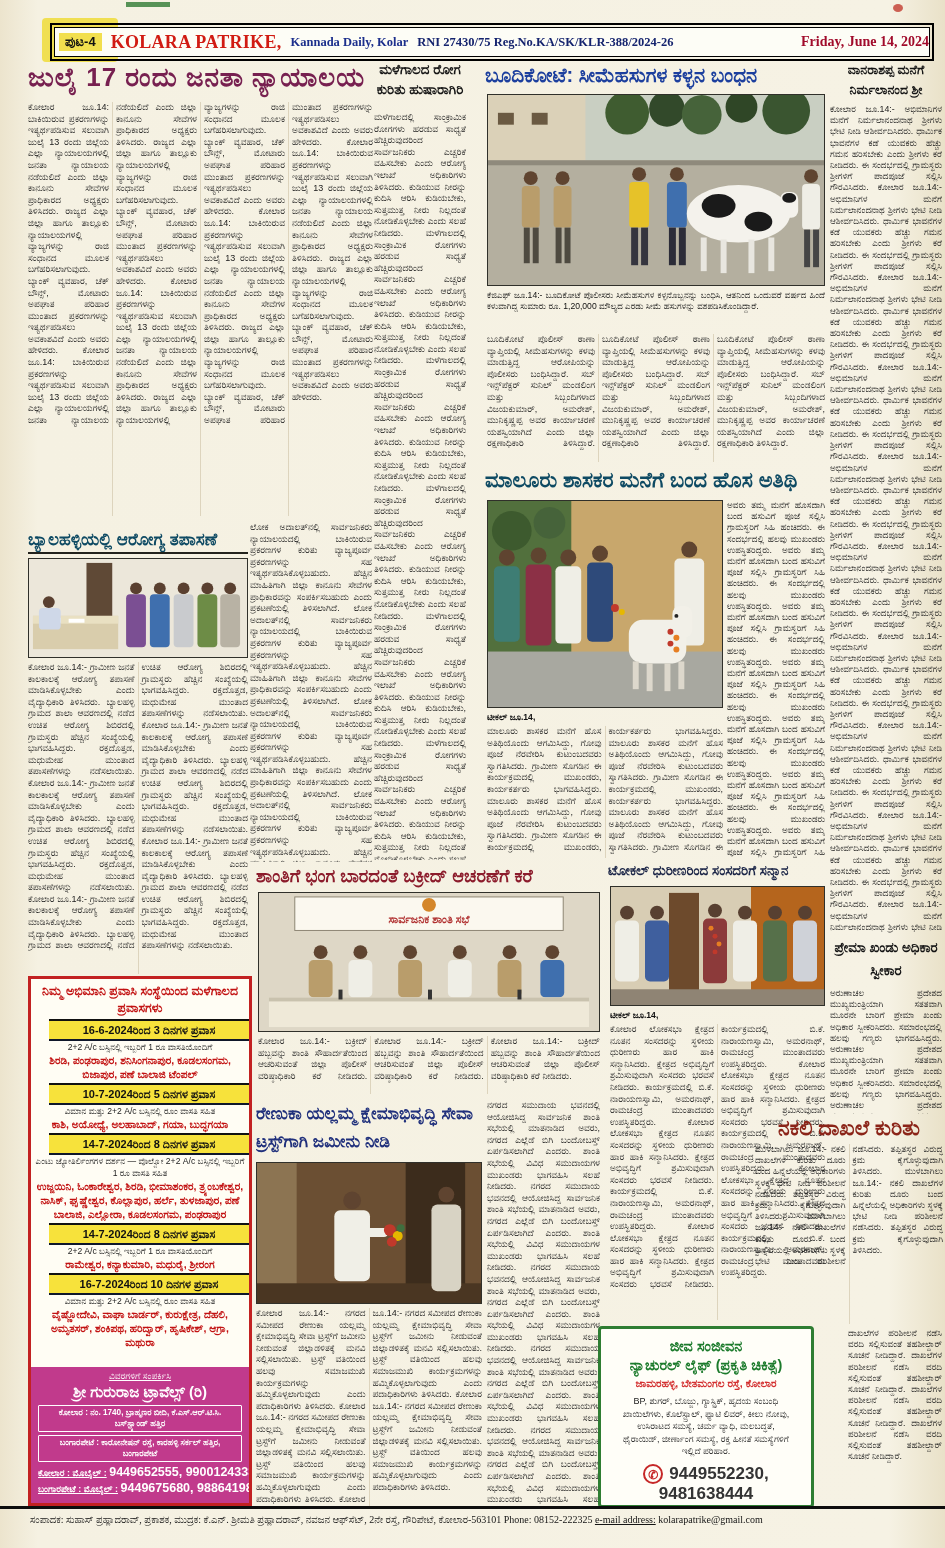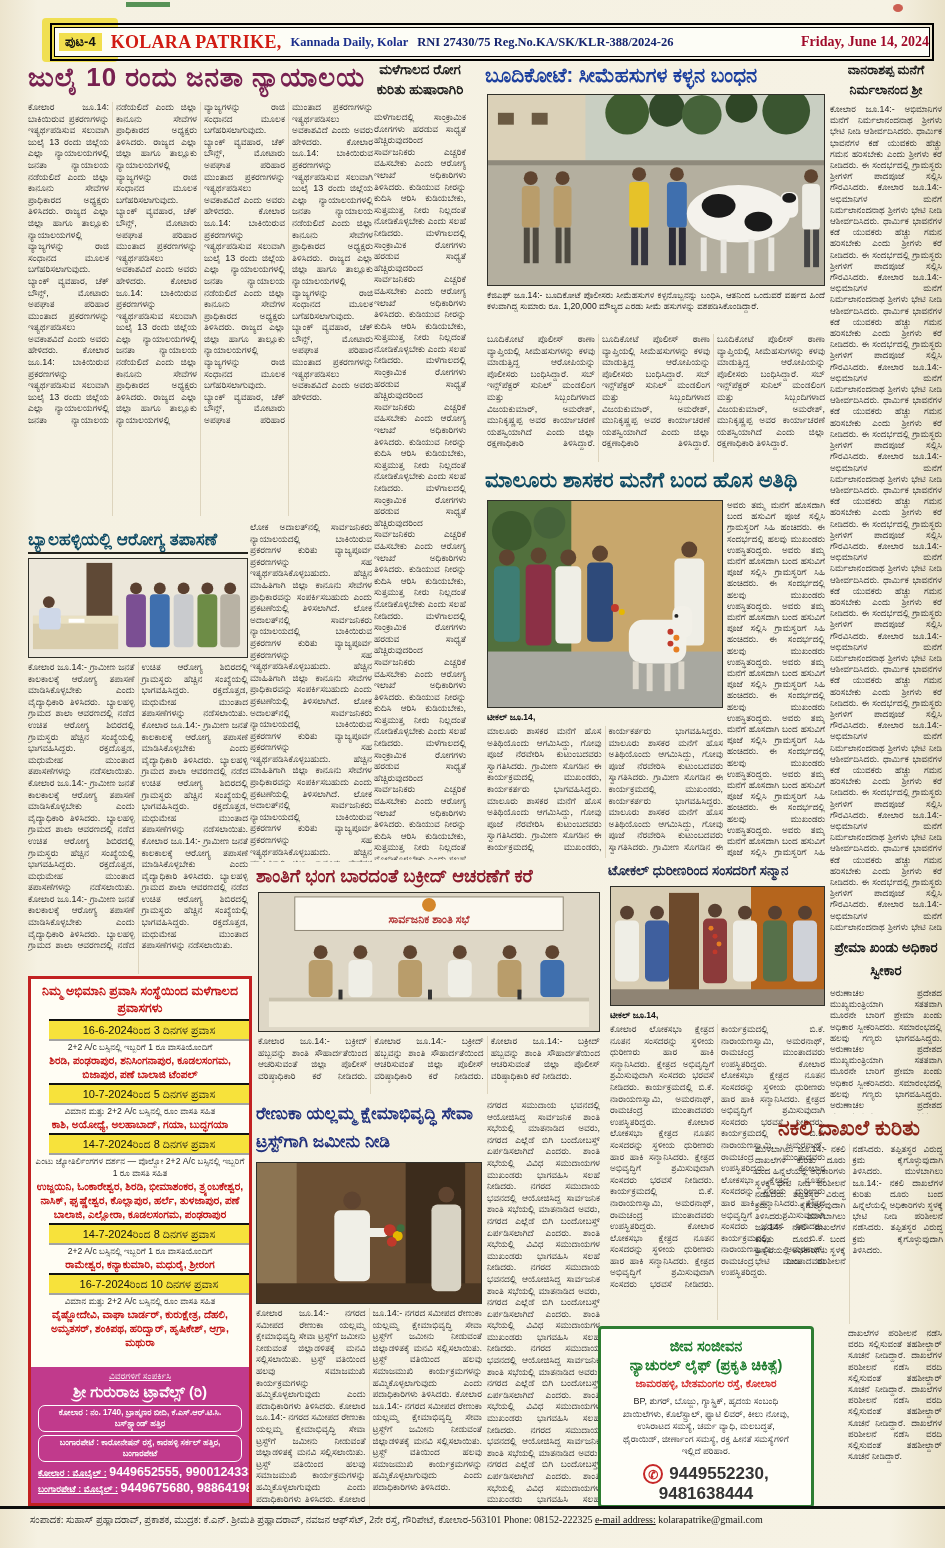--- a/index.html
+++ b/index.html
@@ -44,28 +44,28 @@
   .small { font-size:8.8px; line-height:11.2px; }
   .c2 { column-count:2; } .c3 { column-count:3; } .c4 { column-count:4; }
   .caption { font-size:8.6px; line-height:11px; text-align:justify; color:#111; overflow:hidden; }
   .dateline { font-weight:bold; }
   
   .photo { border:1px solid #30302a; background:#cfcabb; overflow:hidden; }
   .photo svg { display:block; width:100%; height:100%; }
   
   .travel { border:3px solid #c22121; background:#fffdf4; display:flex; flex-direction:column; overflow:hidden; }
   .travel-title { color:#c21212; font-weight:bold; font-size:12.5px; line-height:17px; text-align:center; padding:4px 6px 2px; }
-  .band { background:#f7e23b; border-top:2px solid #111; border-bottom:2px solid #a3a3a3;
-          font-weight:normal; font-size:11px; line-height:18px; text-align:center; color:#111;margin-left:18px; }
+  .band { background:#f7e23b; border-top:2px solid #111; border-bottom:2px solid #0f172a;
+          font-weight:bold; font-size:11px; line-height:18px; text-align:center; color:#111;margin-left:18px; }
   .note { font-size:8.6px; line-height:12px; text-align:center; color:#222; padding:0 4px; }
   .dest { color:#c21212; font-weight:bold; font-size:10.5px; line-height:14px; text-align:center; padding:0 5px 2px; }
   .magenta { margin-top:auto; background:#c13a8c; color:#fff; text-align:center; padding:4px 7px 6px; }
   .contact-small { font-size:9px; text-decoration:underline; }
   .agency-name { font-size:15px; font-weight:bold; line-height:20px; }
-  .addr-box { border:1px solid #fff; border-radius:7px; margin:3px 0; padding:2px 3px; font-size:8.2px; line-height:10.5px; font-weight:bold; }
+  .addr-box { border:1px solid #fff; border-radius:1px; margin:3px 0; padding:2px 3px; font-size:8.2px; line-height:10.5px; font-weight:bold; }
   .phone-line { font-size:9px; font-weight:bold; line-height:15px; white-space:nowrap; }
   .phone-line .lbl { text-decoration:underline; }
   .phone-line .num { font-size:12.5px; }
   
   .jeeva { border:3px solid #2e7d32; border-radius:4px; background:#fffef8; text-align:center; padding:8px 20px 4px; overflow:hidden; }
   .jeeva-title { color:#1b7a2b; font-weight:bold; font-size:14.5px; line-height:19px; }
   .jeeva-loc { color:#d32f2f; font-weight:bold; font-size:10.5px; line-height:16px; }
   .jeeva-body { color:#222; font-size:9px; line-height:12.5px; margin-top:4px; text-align:center; }
   .jeeva-phones { margin-top:6px; font-size:17px; font-weight:bold; color:#343434; }
   .phone-icon { display:inline-block; width:20px; height:20px; line-height:18px; border:2px solid #c62828;
@@ -86,21 +86,21 @@
   <div class="abs yellow-patch"></div>
 
   <div class="abs header">
     <span class="page-label">ಪುಟ-4</span>
     <span class="paper-name">KOLARA PATRIKE,</span>
     <span class="paper-sub">Kannada Daily, Kolar</span>
     <span class="paper-reg">RNI 27430/75 Reg.No.KA/SK/KLR-388/2024-26</span>
     <span class="paper-date">Friday, June 14, 2024</span>
   </div>
 
-  <div class="abs hl hl-janata" style="left:28px;top:58px;width:345px;height:40px">ಜುಲೈ 10 ರಂದು ಜನತಾ ನ್ಯಾಯಾಲಯ</div>
+  <div class="abs hl hl-janata" style="left:28px;top:58px;width:345px;height:40px">ಜುಲೈ 17 ರಂದು ಜನತಾ ನ್ಯಾಯಾಲಯ</div>
   <div class="abs body c4" style="left:28px;top:102px;width:345px;height:414px">ಕೋಲಾರ ಜೂ.14: ಬಾಕಿಯಿರುವ ಪ್ರಕರಣಗಳನ್ನು ಇತ್ಯರ್ಥಪಡಿಸುವ ಸಲುವಾಗಿ ಜುಲೈ 13 ರಂದು ಜಿಲ್ಲೆಯ ಎಲ್ಲಾ ನ್ಯಾಯಾಲಯಗಳಲ್ಲಿ ಜನತಾ ನ್ಯಾಯಾಲಯ ನಡೆಯಲಿದೆ ಎಂದು ಜಿಲ್ಲಾ ಕಾನೂನು ಸೇವೆಗಳ ಪ್ರಾಧಿಕಾರದ ಅಧ್ಯಕ್ಷರು ತಿಳಿಸಿದರು. ರಾಜ್ಯದ ಎಲ್ಲಾ ಜಿಲ್ಲಾ ಹಾಗೂ ತಾಲ್ಲೂಕು ನ್ಯಾಯಾಲಯಗಳಲ್ಲಿ ವ್ಯಾಜ್ಯಗಳನ್ನು ರಾಜಿ ಸಂಧಾನದ ಮೂಲಕ ಬಗೆಹರಿಸಲಾಗುವುದು. ಬ್ಯಾಂಕ್ ವ್ಯವಹಾರ, ಚೆಕ್ ಬೌನ್ಸ್, ಮೋಟಾರು ಅಪಘಾತ ಪರಿಹಾರ ಮುಂತಾದ ಪ್ರಕರಣಗಳನ್ನು ಇತ್ಯರ್ಥಪಡಿಸಲು ಅವಕಾಶವಿದೆ ಎಂದು ಅವರು ಹೇಳಿದರು. ಕೋಲಾರ ಜೂ.14: ಬಾಕಿಯಿರುವ ಪ್ರಕರಣಗಳನ್ನು ಇತ್ಯರ್ಥಪಡಿಸುವ ಸಲುವಾಗಿ ಜುಲೈ 13 ರಂದು ಜಿಲ್ಲೆಯ ಎಲ್ಲಾ ನ್ಯಾಯಾಲಯಗಳಲ್ಲಿ ಜನತಾ ನ್ಯಾಯಾಲಯ ನಡೆಯಲಿದೆ ಎಂದು ಜಿಲ್ಲಾ ಕಾನೂನು ಸೇವೆಗಳ ಪ್ರಾಧಿಕಾರದ ಅಧ್ಯಕ್ಷರು ತಿಳಿಸಿದರು. ರಾಜ್ಯದ ಎಲ್ಲಾ ಜಿಲ್ಲಾ ಹಾಗೂ ತಾಲ್ಲೂಕು ನ್ಯಾಯಾಲಯಗಳಲ್ಲಿ ವ್ಯಾಜ್ಯಗಳನ್ನು ರಾಜಿ ಸಂಧಾನದ ಮೂಲಕ ಬಗೆಹರಿಸಲಾಗುವುದು. ಬ್ಯಾಂಕ್ ವ್ಯವಹಾರ, ಚೆಕ್ ಬೌನ್ಸ್, ಮೋಟಾರು ಅಪಘಾತ ಪರಿಹಾರ ಮುಂತಾದ ಪ್ರಕರಣಗಳನ್ನು ಇತ್ಯರ್ಥಪಡಿಸಲು ಅವಕಾಶವಿದೆ ಎಂದು ಅವರು ಹೇಳಿದರು. ಕೋಲಾರ ಜೂ.14: ಬಾಕಿಯಿರುವ ಪ್ರಕರಣಗಳನ್ನು ಇತ್ಯರ್ಥಪಡಿಸುವ ಸಲುವಾಗಿ ಜುಲೈ 13 ರಂದು ಜಿಲ್ಲೆಯ ಎಲ್ಲಾ ನ್ಯಾಯಾಲಯಗಳಲ್ಲಿ ಜನತಾ ನ್ಯಾಯಾಲಯ ನಡೆಯಲಿದೆ ಎಂದು ಜಿಲ್ಲಾ ಕಾನೂನು ಸೇವೆಗಳ ಪ್ರಾಧಿಕಾರದ ಅಧ್ಯಕ್ಷರು ತಿಳಿಸಿದರು. ರಾಜ್ಯದ ಎಲ್ಲಾ ಜಿಲ್ಲಾ ಹಾಗೂ ತಾಲ್ಲೂಕು ನ್ಯಾಯಾಲಯಗಳಲ್ಲಿ ವ್ಯಾಜ್ಯಗಳನ್ನು ರಾಜಿ ಸಂಧಾನದ ಮೂಲಕ ಬಗೆಹರಿಸಲಾಗುವುದು. ಬ್ಯಾಂಕ್ ವ್ಯವಹಾರ, ಚೆಕ್ ಬೌನ್ಸ್, ಮೋಟಾರು ಅಪಘಾತ ಪರಿಹಾರ ಮುಂತಾದ ಪ್ರಕರಣಗಳನ್ನು ಇತ್ಯರ್ಥಪಡಿಸಲು ಅವಕಾಶವಿದೆ ಎಂದು ಅವರು ಹೇಳಿದರು. ಕೋಲಾರ ಜೂ.14: ಬಾಕಿಯಿರುವ ಪ್ರಕರಣಗಳನ್ನು ಇತ್ಯರ್ಥಪಡಿಸುವ ಸಲುವಾಗಿ ಜುಲೈ 13 ರಂದು ಜಿಲ್ಲೆಯ ಎಲ್ಲಾ ನ್ಯಾಯಾಲಯಗಳಲ್ಲಿ ಜನತಾ ನ್ಯಾಯಾಲಯ ನಡೆಯಲಿದೆ ಎಂದು ಜಿಲ್ಲಾ ಕಾನೂನು ಸೇವೆಗಳ ಪ್ರಾಧಿಕಾರದ ಅಧ್ಯಕ್ಷರು ತಿಳಿಸಿದರು. ರಾಜ್ಯದ ಎಲ್ಲಾ ಜಿಲ್ಲಾ ಹಾಗೂ ತಾಲ್ಲೂಕು ನ್ಯಾಯಾಲಯಗಳಲ್ಲಿ ವ್ಯಾಜ್ಯಗಳನ್ನು ರಾಜಿ ಸಂಧಾನದ ಮೂಲಕ ಬಗೆಹರಿಸಲಾಗುವುದು. ಬ್ಯಾಂಕ್ ವ್ಯವಹಾರ, ಚೆಕ್ ಬೌನ್ಸ್, ಮೋಟಾರು ಅಪಘಾತ ಪರಿಹಾರ ಮುಂತಾದ ಪ್ರಕರಣಗಳನ್ನು ಇತ್ಯರ್ಥಪಡಿಸಲು ಅವಕಾಶವಿದೆ ಎಂದು ಅವರು ಹೇಳಿದರು. ಕೋಲಾರ ಜೂ.14: ಬಾಕಿಯಿರುವ ಪ್ರಕರಣಗಳನ್ನು ಇತ್ಯರ್ಥಪಡಿಸುವ ಸಲುವಾಗಿ ಜುಲೈ 13 ರಂದು ಜಿಲ್ಲೆಯ ಎಲ್ಲಾ ನ್ಯಾಯಾಲಯಗಳಲ್ಲಿ ಜನತಾ ನ್ಯಾಯಾಲಯ ನಡೆಯಲಿದೆ ಎಂದು ಜಿಲ್ಲಾ ಕಾನೂನು ಸೇವೆಗಳ ಪ್ರಾಧಿಕಾರದ ಅಧ್ಯಕ್ಷರು ತಿಳಿಸಿದರು. ರಾಜ್ಯದ ಎಲ್ಲಾ ಜಿಲ್ಲಾ ಹಾಗೂ ತಾಲ್ಲೂಕು ನ್ಯಾಯಾಲಯಗಳಲ್ಲಿ ವ್ಯಾಜ್ಯಗಳನ್ನು ರಾಜಿ ಸಂಧಾನದ ಮೂಲಕ ಬಗೆಹರಿಸಲಾಗುವುದು. ಬ್ಯಾಂಕ್ ವ್ಯವಹಾರ, ಚೆಕ್ ಬೌನ್ಸ್, ಮೋಟಾರು ಅಪಘಾತ ಪರಿಹಾರ ಮುಂತಾದ ಪ್ರಕರಣಗಳನ್ನು ಇತ್ಯರ್ಥಪಡಿಸಲು ಅವಕಾಶವಿದೆ ಎಂದು ಅವರು ಹೇಳಿದರು.</div>
   <div class="abs body" style="left:250px;top:522px;width:122px;height:340px">ಲೋಕ ಅದಾಲತ್‌ನಲ್ಲಿ ಸಾರ್ವಜನಿಕರು ನ್ಯಾಯಾಲಯದಲ್ಲಿ ಬಾಕಿಯಿರುವ ಪ್ರಕರಣಗಳ ಕುರಿತು ವ್ಯಾಜ್ಯಪೂರ್ವ ಪ್ರಕರಣಗಳನ್ನು ಸಹ ಇತ್ಯರ್ಥಪಡಿಸಿಕೊಳ್ಳಬಹುದು. ಹೆಚ್ಚಿನ ಮಾಹಿತಿಗಾಗಿ ಜಿಲ್ಲಾ ಕಾನೂನು ಸೇವೆಗಳ ಪ್ರಾಧಿಕಾರವನ್ನು ಸಂಪರ್ಕಿಸಬಹುದು ಎಂದು ಪ್ರಕಟಣೆಯಲ್ಲಿ ತಿಳಿಸಲಾಗಿದೆ. ಲೋಕ ಅದಾಲತ್‌ನಲ್ಲಿ ಸಾರ್ವಜನಿಕರು ನ್ಯಾಯಾಲಯದಲ್ಲಿ ಬಾಕಿಯಿರುವ ಪ್ರಕರಣಗಳ ಕುರಿತು ವ್ಯಾಜ್ಯಪೂರ್ವ ಪ್ರಕರಣಗಳನ್ನು ಸಹ ಇತ್ಯರ್ಥಪಡಿಸಿಕೊಳ್ಳಬಹುದು. ಹೆಚ್ಚಿನ ಮಾಹಿತಿಗಾಗಿ ಜಿಲ್ಲಾ ಕಾನೂನು ಸೇವೆಗಳ ಪ್ರಾಧಿಕಾರವನ್ನು ಸಂಪರ್ಕಿಸಬಹುದು ಎಂದು ಪ್ರಕಟಣೆಯಲ್ಲಿ ತಿಳಿಸಲಾಗಿದೆ. ಲೋಕ ಅದಾಲತ್‌ನಲ್ಲಿ ಸಾರ್ವಜನಿಕರು ನ್ಯಾಯಾಲಯದಲ್ಲಿ ಬಾಕಿಯಿರುವ ಪ್ರಕರಣಗಳ ಕುರಿತು ವ್ಯಾಜ್ಯಪೂರ್ವ ಪ್ರಕರಣಗಳನ್ನು ಸಹ ಇತ್ಯರ್ಥಪಡಿಸಿಕೊಳ್ಳಬಹುದು. ಹೆಚ್ಚಿನ ಮಾಹಿತಿಗಾಗಿ ಜಿಲ್ಲಾ ಕಾನೂನು ಸೇವೆಗಳ ಪ್ರಾಧಿಕಾರವನ್ನು ಸಂಪರ್ಕಿಸಬಹುದು ಎಂದು ಪ್ರಕಟಣೆಯಲ್ಲಿ ತಿಳಿಸಲಾಗಿದೆ. ಲೋಕ ಅದಾಲತ್‌ನಲ್ಲಿ ಸಾರ್ವಜನಿಕರು ನ್ಯಾಯಾಲಯದಲ್ಲಿ ಬಾಕಿಯಿರುವ ಪ್ರಕರಣಗಳ ಕುರಿತು ವ್ಯಾಜ್ಯಪೂರ್ವ ಪ್ರಕರಣಗಳನ್ನು ಸಹ ಇತ್ಯರ್ಥಪಡಿಸಿಕೊಳ್ಳಬಹುದು. ಹೆಚ್ಚಿನ ಮಾಹಿತಿಗಾಗಿ ಜಿಲ್ಲಾ ಕಾನೂನು ಸೇವೆಗಳ ಪ್ರಾಧಿಕಾರವನ್ನು ಸಂಪರ್ಕಿಸಬಹುದು ಎಂದು ಪ್ರಕಟಣೆಯಲ್ಲಿ ತಿಳಿಸಲಾಗಿದೆ. ಲೋಕ ಅದಾಲತ್‌ನಲ್ಲಿ ಸಾರ್ವಜನಿಕರು ನ್ಯಾಯಾಲಯದಲ್ಲಿ ಬಾಕಿಯಿರುವ ಪ್ರಕರಣಗಳ ಕುರಿತು ವ್ಯಾಜ್ಯಪೂರ್ವ ಪ್ರಕರಣಗಳನ್ನು ಸಹ ಇತ್ಯರ್ಥಪಡಿಸಿಕೊಳ್ಳಬಹುದು. ಹೆಚ್ಚಿನ ಮಾಹಿತಿಗಾಗಿ ಜಿಲ್ಲಾ ಕಾನೂನು ಸೇವೆಗಳ ಪ್ರಾಧಿಕಾರವನ್ನು ಸಂಪರ್ಕಿಸಬಹುದು ಎಂದು ಪ್ರಕಟಣೆಯಲ್ಲಿ ತಿಳಿಸಲಾಗಿದೆ. ಲೋಕ ಅದಾಲತ್‌ನಲ್ಲಿ ಸಾರ್ವಜನಿಕರು ನ್ಯಾಯಾಲಯದಲ್ಲಿ ಬಾಕಿಯಿರುವ ಪ್ರಕರಣಗಳ ಕುರಿತು ವ್ಯಾಜ್ಯಪೂರ್ವ ಪ್ರಕರಣಗಳನ್ನು ಸಹ ಇತ್ಯರ್ಥಪಡಿಸಿಕೊಳ್ಳಬಹುದು. ಹೆಚ್ಚಿನ ಮಾಹಿತಿಗಾಗಿ ಜಿಲ್ಲಾ ಕಾನೂನು ಸೇವೆಗಳ ಪ್ರಾಧಿಕಾರವನ್ನು ಸಂಪರ್ಕಿಸಬಹುದು ಎಂದು ಪ್ರಕಟಣೆಯಲ್ಲಿ ತಿಳಿಸಲಾಗಿದೆ. ಲೋಕ ಅದಾಲತ್‌ನಲ್ಲಿ ಸಾರ್ವಜನಿಕರು ನ್ಯಾಯಾಲಯದಲ್ಲಿ ಬಾಕಿಯಿರುವ ಪ್ರಕರಣಗಳ ಕುರಿತು ವ್ಯಾಜ್ಯಪೂರ್ವ ಪ್ರಕರಣಗಳನ್ನು ಸಹ ಇತ್ಯರ್ಥಪಡಿಸಿಕೊಳ್ಳಬಹುದು. ಹೆಚ್ಚಿನ ಮಾಹಿತಿಗಾಗಿ ಜಿಲ್ಲಾ ಕಾನೂನು ಸೇವೆಗಳ ಪ್ರಾಧಿಕಾರವನ್ನು ಸಂಪರ್ಕಿಸಬಹುದು ಎಂದು ಪ್ರಕಟಣೆಯಲ್ಲಿ ತಿಳಿಸಲಾಗಿದೆ.</div>
 
   <div class="abs hl hl-rain" style="left:374px;top:60px;width:92px;height:46px">ಮಳೆಗಾಲದ ರೋಗ ಕುರಿತು ಹುಷಾರಾಗಿರಿ</div>
   <div class="abs body" style="left:374px;top:112px;width:92px;height:748px">ಮಳೆಗಾಲದಲ್ಲಿ ಸಾಂಕ್ರಾಮಿಕ ರೋಗಗಳು ಹರಡುವ ಸಾಧ್ಯತೆ ಹೆಚ್ಚಿರುವುದರಿಂದ ಸಾರ್ವಜನಿಕರು ಎಚ್ಚರಿಕೆ ವಹಿಸಬೇಕು ಎಂದು ಆರೋಗ್ಯ ಇಲಾಖೆ ಅಧಿಕಾರಿಗಳು ತಿಳಿಸಿದರು. ಕುಡಿಯುವ ನೀರನ್ನು ಕುದಿಸಿ ಆರಿಸಿ ಕುಡಿಯಬೇಕು, ಸುತ್ತಮುತ್ತ ನೀರು ನಿಲ್ಲದಂತೆ ನೋಡಿಕೊಳ್ಳಬೇಕು ಎಂದು ಸಲಹೆ ನೀಡಿದರು. ಮಳೆಗಾಲದಲ್ಲಿ ಸಾಂಕ್ರಾಮಿಕ ರೋಗಗಳು ಹರಡುವ ಸಾಧ್ಯತೆ ಹೆಚ್ಚಿರುವುದರಿಂದ ಸಾರ್ವಜನಿಕರು ಎಚ್ಚರಿಕೆ ವಹಿಸಬೇಕು ಎಂದು ಆರೋಗ್ಯ ಇಲಾಖೆ ಅಧಿಕಾರಿಗಳು ತಿಳಿಸಿದರು. ಕುಡಿಯುವ ನೀರನ್ನು ಕುದಿಸಿ ಆರಿಸಿ ಕುಡಿಯಬೇಕು, ಸುತ್ತಮುತ್ತ ನೀರು ನಿಲ್ಲದಂತೆ ನೋಡಿಕೊಳ್ಳಬೇಕು ಎಂದು ಸಲಹೆ ನೀಡಿದರು. ಮಳೆಗಾಲದಲ್ಲಿ ಸಾಂಕ್ರಾಮಿಕ ರೋಗಗಳು ಹರಡುವ ಸಾಧ್ಯತೆ ಹೆಚ್ಚಿರುವುದರಿಂದ ಸಾರ್ವಜನಿಕರು ಎಚ್ಚರಿಕೆ ವಹಿಸಬೇಕು ಎಂದು ಆರೋಗ್ಯ ಇಲಾಖೆ ಅಧಿಕಾರಿಗಳು ತಿಳಿಸಿದರು. ಕುಡಿಯುವ ನೀರನ್ನು ಕುದಿಸಿ ಆರಿಸಿ ಕುಡಿಯಬೇಕು, ಸುತ್ತಮುತ್ತ ನೀರು ನಿಲ್ಲದಂತೆ ನೋಡಿಕೊಳ್ಳಬೇಕು ಎಂದು ಸಲಹೆ ನೀಡಿದರು. ಮಳೆಗಾಲದಲ್ಲಿ ಸಾಂಕ್ರಾಮಿಕ ರೋಗಗಳು ಹರಡುವ ಸಾಧ್ಯತೆ ಹೆಚ್ಚಿರುವುದರಿಂದ ಸಾರ್ವಜನಿಕರು ಎಚ್ಚರಿಕೆ ವಹಿಸಬೇಕು ಎಂದು ಆರೋಗ್ಯ ಇಲಾಖೆ ಅಧಿಕಾರಿಗಳು ತಿಳಿಸಿದರು. ಕುಡಿಯುವ ನೀರನ್ನು ಕುದಿಸಿ ಆರಿಸಿ ಕುಡಿಯಬೇಕು, ಸುತ್ತಮುತ್ತ ನೀರು ನಿಲ್ಲದಂತೆ ನೋಡಿಕೊಳ್ಳಬೇಕು ಎಂದು ಸಲಹೆ ನೀಡಿದರು. ಮಳೆಗಾಲದಲ್ಲಿ ಸಾಂಕ್ರಾಮಿಕ ರೋಗಗಳು ಹರಡುವ ಸಾಧ್ಯತೆ ಹೆಚ್ಚಿರುವುದರಿಂದ ಸಾರ್ವಜನಿಕರು ಎಚ್ಚರಿಕೆ ವಹಿಸಬೇಕು ಎಂದು ಆರೋಗ್ಯ ಇಲಾಖೆ ಅಧಿಕಾರಿಗಳು ತಿಳಿಸಿದರು. ಕುಡಿಯುವ ನೀರನ್ನು ಕುದಿಸಿ ಆರಿಸಿ ಕುಡಿಯಬೇಕು, ಸುತ್ತಮುತ್ತ ನೀರು ನಿಲ್ಲದಂತೆ ನೋಡಿಕೊಳ್ಳಬೇಕು ಎಂದು ಸಲಹೆ ನೀಡಿದರು. ಮಳೆಗಾಲದಲ್ಲಿ ಸಾಂಕ್ರಾಮಿಕ ರೋಗಗಳು ಹರಡುವ ಸಾಧ್ಯತೆ ಹೆಚ್ಚಿರುವುದರಿಂದ ಸಾರ್ವಜನಿಕರು ಎಚ್ಚರಿಕೆ ವಹಿಸಬೇಕು ಎಂದು ಆರೋಗ್ಯ ಇಲಾಖೆ ಅಧಿಕಾರಿಗಳು ತಿಳಿಸಿದರು. ಕುಡಿಯುವ ನೀರನ್ನು ಕುದಿಸಿ ಆರಿಸಿ ಕುಡಿಯಬೇಕು, ಸುತ್ತಮುತ್ತ ನೀರು ನಿಲ್ಲದಂತೆ ನೋಡಿಕೊಳ್ಳಬೇಕು ಎಂದು ಸಲಹೆ ನೀಡಿದರು. ಮಳೆಗಾಲದಲ್ಲಿ ಸಾಂಕ್ರಾಮಿಕ ರೋಗಗಳು ಹರಡುವ ಸಾಧ್ಯತೆ ಹೆಚ್ಚಿರುವುದರಿಂದ ಸಾರ್ವಜನಿಕರು ಎಚ್ಚರಿಕೆ ವಹಿಸಬೇಕು ಎಂದು ಆರೋಗ್ಯ ಇಲಾಖೆ ಅಧಿಕಾರಿಗಳು ತಿಳಿಸಿದರು. ಕುಡಿಯುವ ನೀರನ್ನು ಕುದಿಸಿ ಆರಿಸಿ ಕುಡಿಯಬೇಕು, ಸುತ್ತಮುತ್ತ ನೀರು ನಿಲ್ಲದಂತೆ ನೋಡಿಕೊಳ್ಳಬೇಕು ಎಂದು ಸಲಹೆ ನೀಡಿದರು. ಮಳೆಗಾಲದಲ್ಲಿ ಸಾಂಕ್ರಾಮಿಕ ರೋಗಗಳು ಹರಡುವ ಸಾಧ್ಯತೆ ಹೆಚ್ಚಿರುವುದರಿಂದ ಸಾರ್ವಜನಿಕರು ಎಚ್ಚರಿಕೆ ವಹಿಸಬೇಕು ಎಂದು ಆರೋಗ್ಯ ಇಲಾಖೆ ಅಧಿಕಾರಿಗಳು ತಿಳಿಸಿದರು. ಕುಡಿಯುವ ನೀರನ್ನು ಕುದಿಸಿ ಆರಿಸಿ ಕುಡಿಯಬೇಕು, ಸುತ್ತಮುತ್ತ ನೀರು ನಿಲ್ಲದಂತೆ ನೋಡಿಕೊಳ್ಳಬೇಕು ಎಂದು ಸಲಹೆ ನೀಡಿದರು. ಮಳೆಗಾಲದಲ್ಲಿ ಸಾಂಕ್ರಾಮಿಕ ರೋಗಗಳು ಹರಡುವ ಸಾಧ್ಯತೆ ಹೆಚ್ಚಿರುವುದರಿಂದ ಸಾರ್ವಜನಿಕರು ಎಚ್ಚರಿಕೆ ವಹಿಸಬೇಕು ಎಂದು ಆರೋಗ್ಯ ಇಲಾಖೆ ಅಧಿಕಾರಿಗಳು ತಿಳಿಸಿದರು. ಕುಡಿಯುವ ನೀರನ್ನು ಕುದಿಸಿ ಆರಿಸಿ ಕುಡಿಯಬೇಕು, ಸುತ್ತಮುತ್ತ ನೀರು ನಿಲ್ಲದಂತೆ ನೋಡಿಕೊಳ್ಳಬೇಕು ಎಂದು ಸಲಹೆ ನೀಡಿದರು.</div>
 
   <div class="abs hl hl-budikote" style="left:485px;top:62px;width:330px;height:28px">ಬೂದಿಕೋಟೆ: ಸೀಮೆಹಸುಗಳ ಕಳ್ಳನ ಬಂಧನ</div>
   <div class="abs photo" style="left:487px;top:94px;width:338px;height:192px">
     <svg viewBox="0 0 338 192" preserveAspectRatio="none">
       <rect width="338" height="66" fill="#c9cfc2"></rect>

